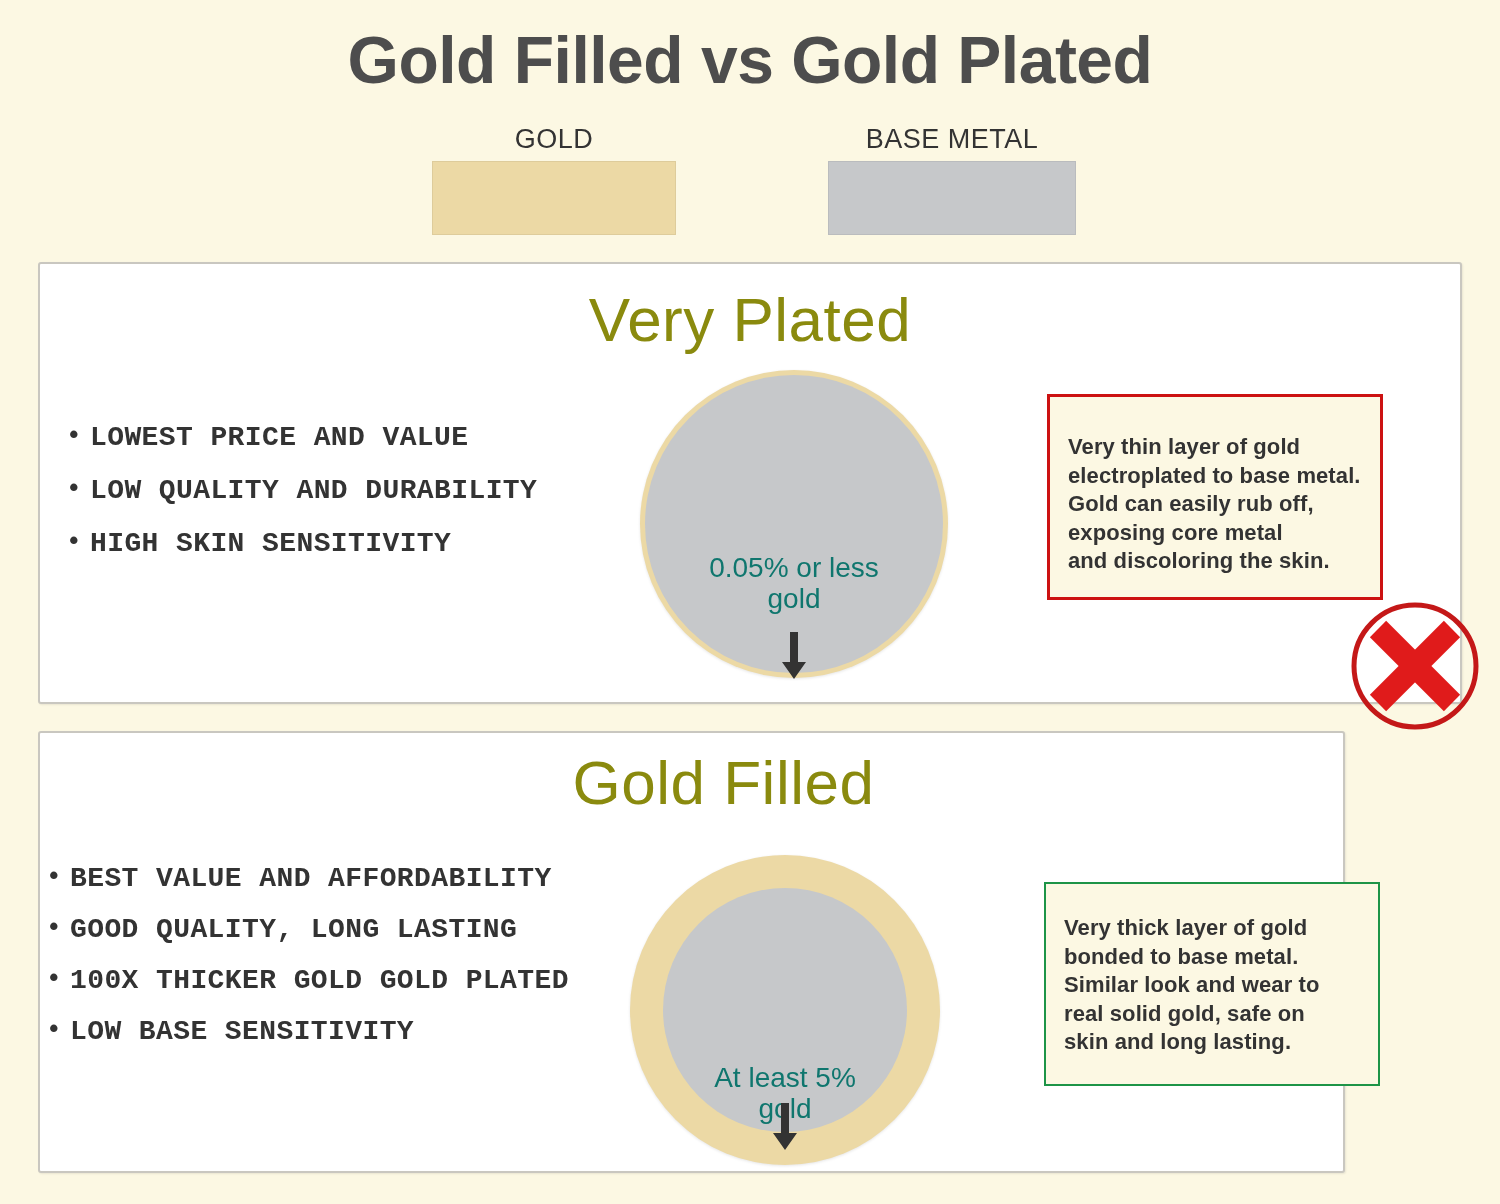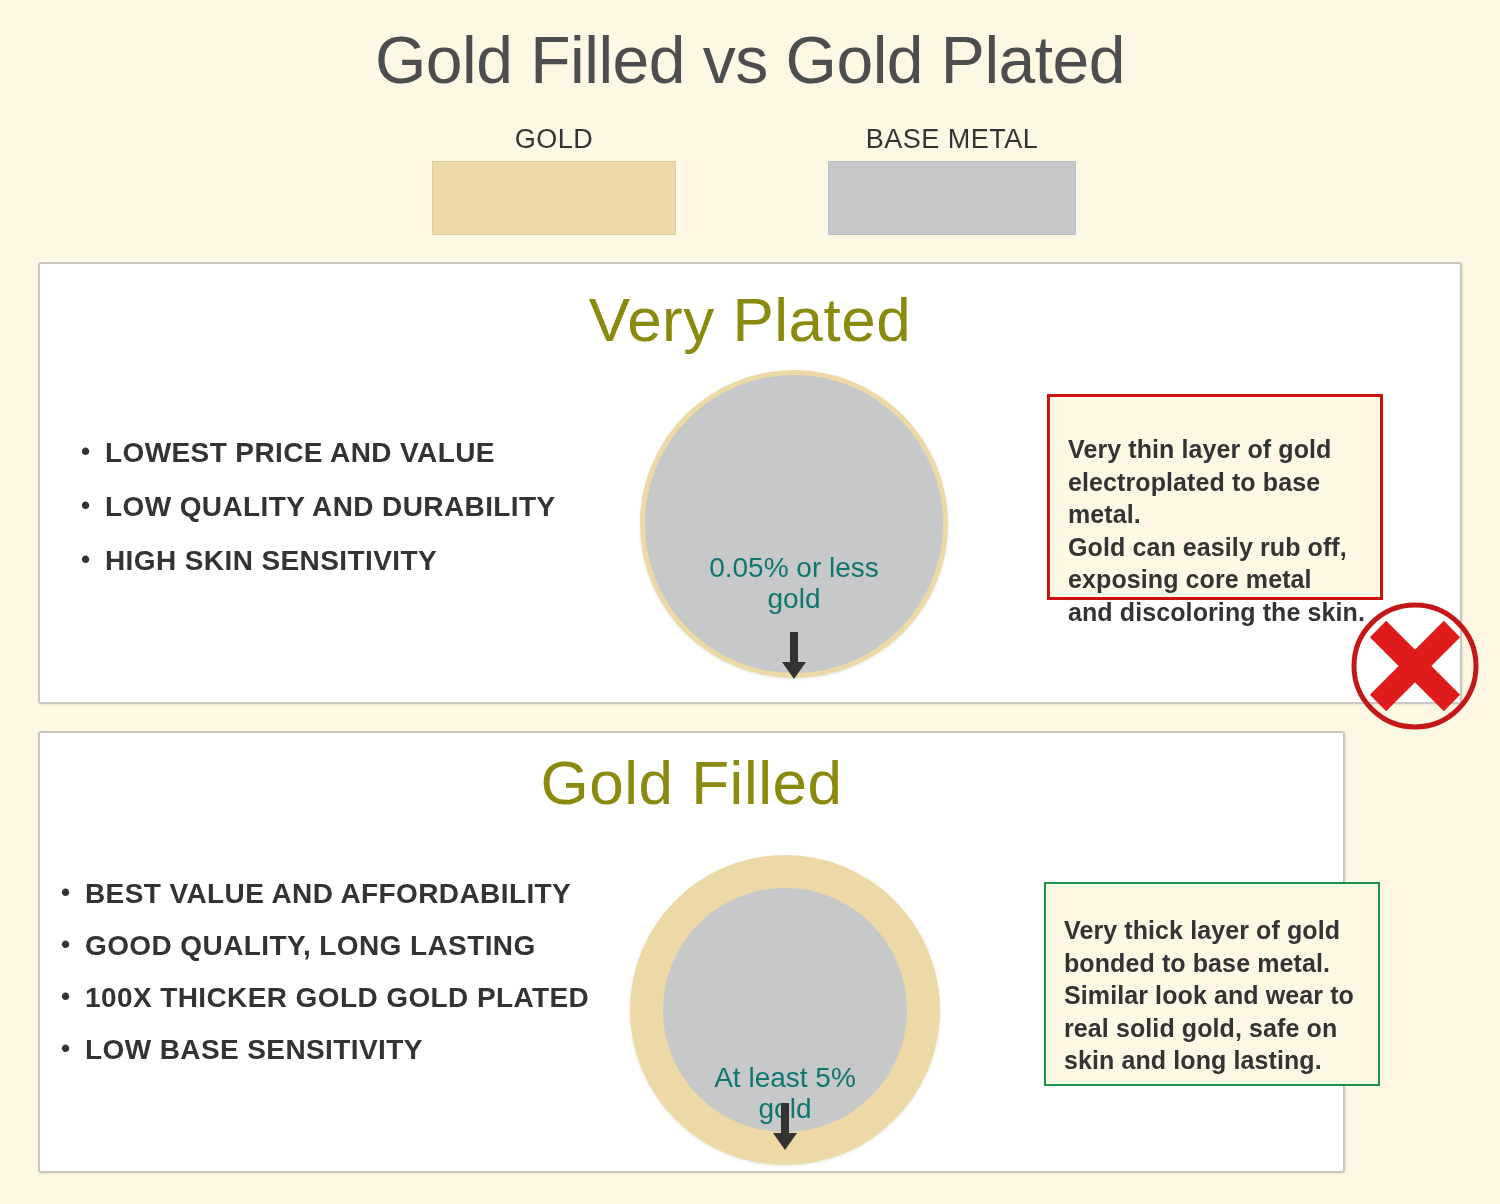--- a/index.html
+++ b/index.html
@@ -23,21 +23,21 @@
   }
 
   
   .main-title {
     position: absolute;
     left: 0;
     top: 22px;
     width: 1500px;
     text-align: center;
     font-size: 66px;
-    font-weight: normal;
+    font-weight: bold;
     color: #4d4d4d;
     letter-spacing: -0.5px;
     white-space: nowrap;
   }
 
   
   .legend-label {
     position: absolute;
     font-size: 27px;
     color: #333333;
@@ -59,41 +59,42 @@
   
   .panel {
     position: absolute;
     background: #ffffff;
     border: 2px solid #c9c7c0;
     border-radius: 3px;
     box-sizing: border-box;
     box-shadow: 1px 1px 2px rgba(0,0,0,0.08);
   }
   #panel-plated { left: 38px; top: 262px; width: 1424px; height: 442px; }
-  #panel-filled { left: 38px; top: 731px; width: 1307px; height: 442px; }
+  #panel-filled { left: 38px; top: 731px; width: 1307px; height: 442px; padding-left: 32px; }
 
   .panel-heading {
     position: absolute;
     width: 100%;
     text-align: center;
     font-size: 62px;
     color: #8a8a0e;
     font-weight: normal;
     letter-spacing: 0.5px;
     white-space: nowrap;
   }
   #heading-plated { top: 20px; }
   #heading-filled { top: 14px; }
 
   
   .bullet-list {
     position: absolute;
-    margin: 15px;
+    margin: 0;
     padding: 0;
     list-style: none;
+    font-family: Liberation Mono, monospace;
   }
   .bullet-list li {
     font-size: 28px;
     font-weight: bold;
     color: #333333;
     letter-spacing: 0.4px;
     white-space: nowrap;
     position: relative;
     padding-left: 24px;
   }
@@ -148,21 +149,21 @@
   #arrow-filled { top: 248px; }
 
   
   .callout {
     position: absolute;
     background: #fcf8e3;
     box-sizing: border-box;
   }
   .callout p {
     margin: 0;
-    font-size: 25px;
+    font-size: 22px;
     font-weight: bold;
     color: #333333;
     line-height: 1.30;
     white-space: pre-line;
     letter-spacing: 0.1px;
   }
   #callout-plated {
     left: 1007px; top: 130px; width: 336px; height: 206px;
     border: 3px solid #cc1111;
     padding: 36px 14px 0 18px;

